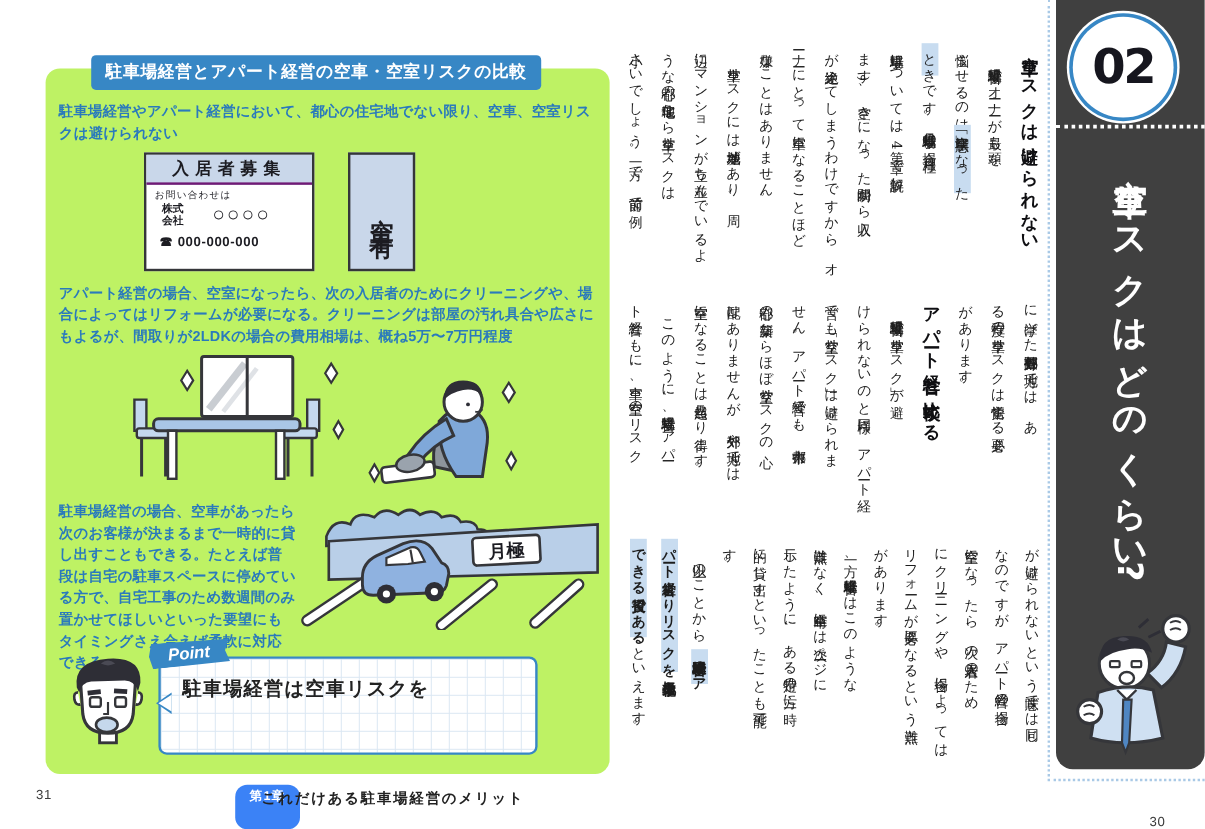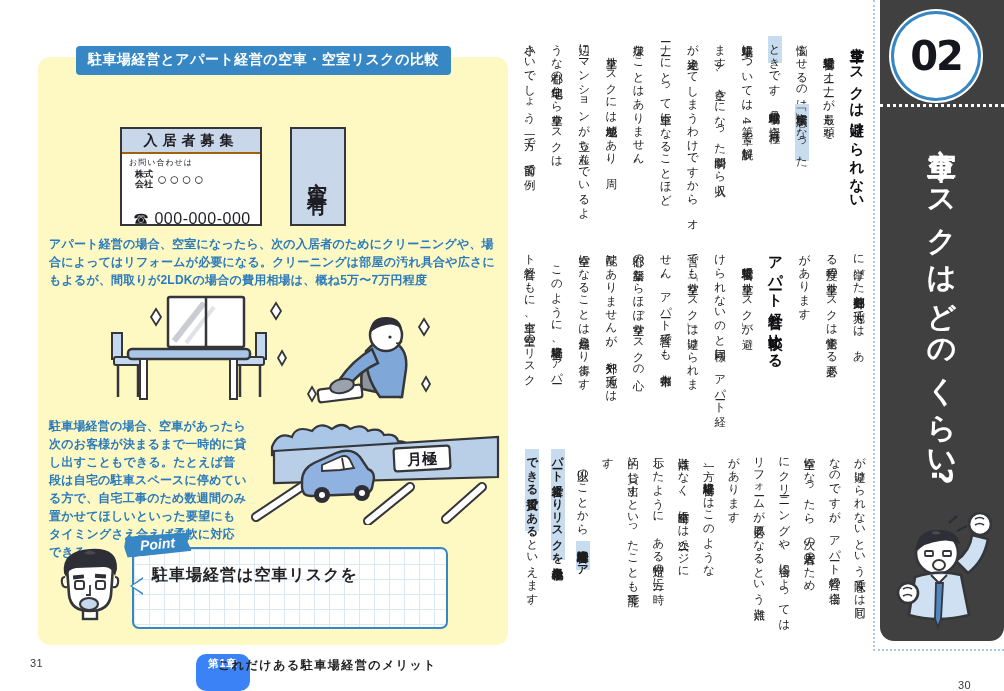--- a/index.html
+++ b/index.html
@@ -1,37 +1,37 @@
 <!DOCTYPE html>
 <html lang="ja"><head>
 <meta charset="utf-8">
 <style>
   html,body{margin:0;padding:0;}
   body{width:1004px;height:691px;background:#fff;position:relative;overflow:hidden;
        font-family:"Liberation Sans",sans-serif;}
   .abs{position:absolute;}
 
   
-  .figure{left:38px;top:57px;width:470px;height:588px;background:#fef9c3;border-radius:12px;}
+  .figure{left:38px;top:57px;width:470px;height:588px;background:#bef264;border-radius:12px;}
   .fig-title{position:absolute;top:-11px;left:38px;background:#3787c5;color:#fff;
      font-weight:700;font-size:14px;padding:5px 12px 6px;border-radius:4px;letter-spacing:0.5px;
      font-family:"Liberation Sans",sans-serif;white-space:nowrap;}
   .blue-note{color:#2a7abc;font-weight:700;font-size:12px;line-height:1.5;letter-spacing:0.2px;}
   .intro{position:absolute;left:11px;top:27px;width:448px;}
   .signs-row{position:absolute;left:0;top:70px;width:100%;height:96px;}
   .sign-recruit{position:absolute;left:82px;top:0;width:138px;height:95px;background:#fff;
      border:2px solid #35363a;display:flex;flex-direction:column;}
-  .sign-recruit .hdr{background:#c9d7ea;border-bottom:2px solid #a16207;text-align:center;
+  .sign-recruit .hdr{background:#c9d7ea;border-bottom:2px solid #701a75;text-align:center;
      font-weight:600;font-size:14px;letter-spacing:5px;padding:3px 0 2px;color:#1c1c22;}
   .sign-recruit .bd{flex:1;padding:3px 7px 2px;color:#1c1c22;}
   .contact{font-size:8px;letter-spacing:1px;}
-  .company-row{display:flex;align-items:flex-end;margin-top:1px;}
+  .company-row{display:flex;align-items:flex-start;margin-top:1px;gap:20px;}
   .kk{font-size:9px;font-weight:600;line-height:1.15;margin-left:6px;}
   .marus{font-size:17px;letter-spacing:2px;margin-left:4px;}
-  .phone-row{font-size:16px;font-weight:400;margin-top:19px;margin-left:4px;letter-spacing:0.5px;}
+  .phone-row{font-size:11px;font-weight:700;margin-top:4px;margin-left:4px;letter-spacing:0.5px;}
   .sign-vacant{position:absolute;left:252px;top:0;width:52px;height:95px;background:#c9d7ea;
      border:2px solid #35363a;display:flex;align-items:center;justify-content:center;}
   .sign-vacant span{writing-mode:vertical-rl;font-weight:700;font-size:20px;letter-spacing:7px;color:#1c1c22;}
   .apart-note{position:absolute;left:11px;top:178px;width:448px;}
   .clean-illo{position:absolute;left:66px;top:236px;width:336px;height:118px;}
   .park-note{position:absolute;left:11px;top:360px;width:198px;}
   .park-illo{position:absolute;left:212px;top:356px;width:252px;height:112px;}
   .point-row{position:absolute;left:0;top:478px;width:100%;height:100px;}
   .point-face{position:absolute;left:16px;top:8px;width:72px;height:86px;}
   .bubble{position:absolute;left:94px;top:12px;width:312px;height:78px;background:#fff;
@@ -86,20 +86,21 @@
      font-weight:700;padding:3px 12px 20px;border-radius:10px;letter-spacing:1px;margin-left:44px;}
   .chap-title{position:absolute;left:218px;top:3px;font-size:12px;font-weight:700;color:#222;
      letter-spacing:1.5px;}
 </style>
 </head>
 <body>
 
 <div class="abs figure">
   <div class="fig-title">駐車場経営とアパート経営の空車・空室リスクの比較</div>
 
+  <div class="intro blue-note">駐車場経営やアパート経営において、都心の住宅地でない限り、空車、空室リスクは避けられない</div>
 
   <div class="signs-row">
     <div class="sign-recruit">
       <div class="hdr">入居者募集</div>
       <div class="bd">
         <div class="contact">お問い合わせは</div>
         <div class="company-row">
           <div class="kk">
             <div>株式</div>
             <div>会社</div>

